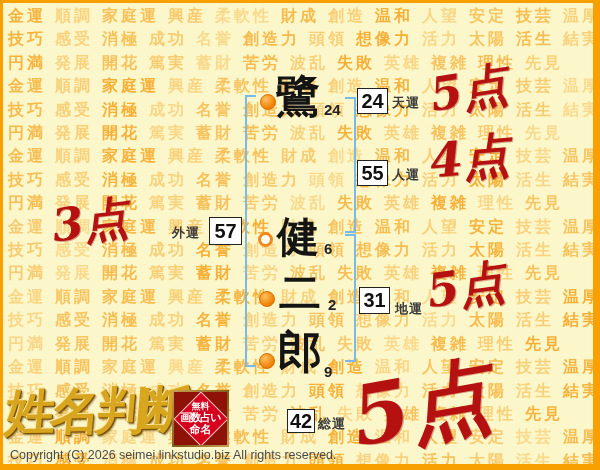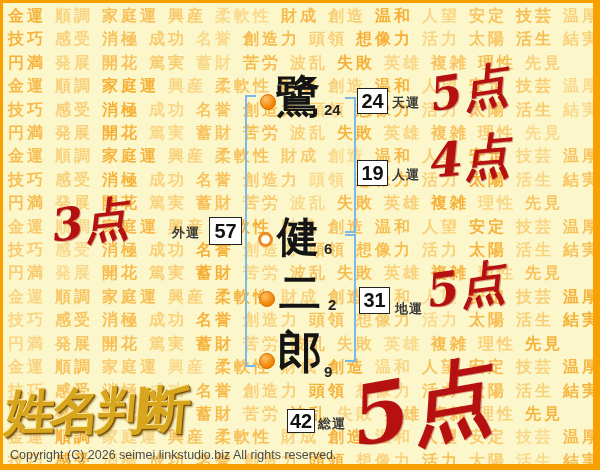--- a/index.html
+++ b/index.html
@@ -122,34 +122,44 @@
   <div class="strokes" style="left:328px; top:296px;">2</div>
 
   <span class="bullet filled" style="left:259px; top:353px;"></span>
   <div class="kanji" style="left:278px; top:330px; font-size:44px;">郎</div>
   <div class="strokes" style="left:324px; top:363px;">9</div>
 
   <div class="fbox" style="left:357px; top:88px; width:29px; height:24px;">24</div>
   <div class="flabel" style="left:392px; top:94px;">天運</div>
   <div class="score" style="left:430px; top:66px; font-size:46px; transform:rotate(-9deg);">5点</div>
 
-  <div class="fbox" style="left:357px; top:160px; width:29px; height:24px;">19</div>
+  <div class="fbox" style="left:357px; top:160px; width:29px; height:24px;">55</div>
   <div class="flabel" style="left:392px; top:166px;">人運</div>
   <div class="score" style="left:430px; top:134px; font-size:47px; transform:rotate(-5deg);">4点</div>
 
   <div class="flabel" style="left:172px; top:224px;">外運</div>
   <div class="fbox" style="left:209px; top:217px; width:31px; height:26px;">57</div>
   <div class="score" style="left:52px; top:199px; font-size:45px; transform:rotate(-7deg);">3点</div>
 
   <div class="fbox" style="left:359px; top:287px; width:29px; height:25px;">31</div>
   <div class="flabel" style="left:395px; top:300px;">地運</div>
   <div class="score" style="left:427px; top:263px; font-size:46px; transform:rotate(-8deg);">5点</div>
 
   <div class="fbox" style="left:287px; top:409px; width:26px; height:22px;">42</div>
   <div class="flabel" style="left:318px; top:415px;">総運</div>
   <div class="score" style="left:352px; top:364px; font-size:82px; transform:rotate(-10deg);">5点</div>
 
   <div id="logo">姓名判断</div>
+  <div id="badge">
+    <div id="badge-inner">
+      <div id="badge-diamond"></div>
+      <div id="badge-text">
+        <div class="b1">無料</div>
+        <div class="b2">画数占い</div>
+        <div class="b3">命名</div>
+      </div>
+    </div>
+  </div>
 
   <div id="copyright">Copyright (C) 2026 seimei.linkstudio.biz All rights reserved.</div>
 
   <div class="frame"></div>
 </div>
 
 </body></html>

